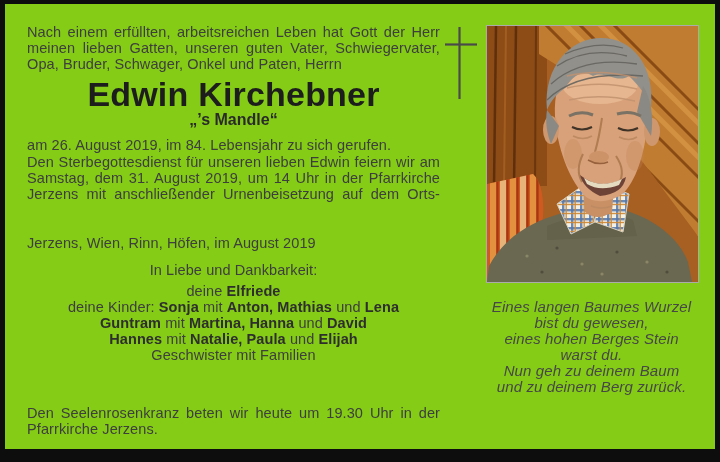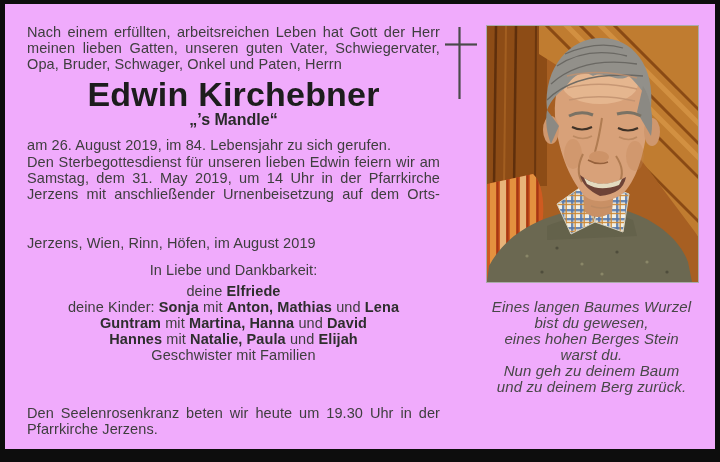--- a/index.html
+++ b/index.html
@@ -3,21 +3,21 @@
 <meta charset="utf-8">
 <style>
   html,body{margin:0;padding:0;background:#222;}
   .canvas{
     position:relative;width:720px;height:462px;margin:0 auto;
     background:#0d0d0d;overflow:hidden;
     font-family:"Liberation Sans","DejaVu Sans",sans-serif;
   }
   .paper{
     position:absolute;left:5px;top:4px;width:710px;height:445px;
-    background:#f0abfc;
+    background:#84cc16;
   }
   .abs{position:absolute;}
   .left-col{left:22px;top:0;width:413px;}
   .body-text{
     font-size:14.5px;line-height:16px;color:#3e3e3e;
     letter-spacing:.1px;
   }
   .line{white-space:nowrap;}
   .para .line{white-space:normal;}
   .just{text-align:justify;text-align-last:justify;}
@@ -54,21 +54,21 @@
       </div>
 
     <div class="abs left-col nickname" style="top:107px">„’s Mandle“</div>
 
     <div class="abs left-col headline" style="top:72px">Edwin Kirchebner</div>
 
     <div class="abs left-col body-text" style="top:133px">am 26. August 2019, im 84. Lebensjahr zu sich gerufen.</div>
 
     <div class="abs left-col body-text para" style="top:150px">
         <div class="line just">Den Sterbegottesdienst für unseren lieben Edwin feiern wir am</div>
-        <div class="line just">Samstag, dem 31. May 2019, um 14 Uhr in der Pfarrkirche</div>
+        <div class="line just">Samstag, dem 31. August 2019, um 14 Uhr in der Pfarrkirche</div>
         <div class="line just">Jerzens mit anschließender Urnenbeisetzung auf dem Orts-</div>
       </div>
 
     <div class="abs left-col body-text" style="top:231px">Jerzens, Wien, Rinn, Höfen, im August 2019</div>
 
     <div class="abs left-col body-text centered" style="top:258px">In Liebe und Dankbarkeit:</div>
 
     <div class="abs left-col body-text centered mourners" style="top:279px">
         <div class="line"><span>deine </span><b>Elfriede</b></div>
         <div class="line"><span>deine Kinder: </span><b>Sonja</b><span> mit </span><b>Anton, Mathias</b><span> und </span><b>Lena</b></div>

